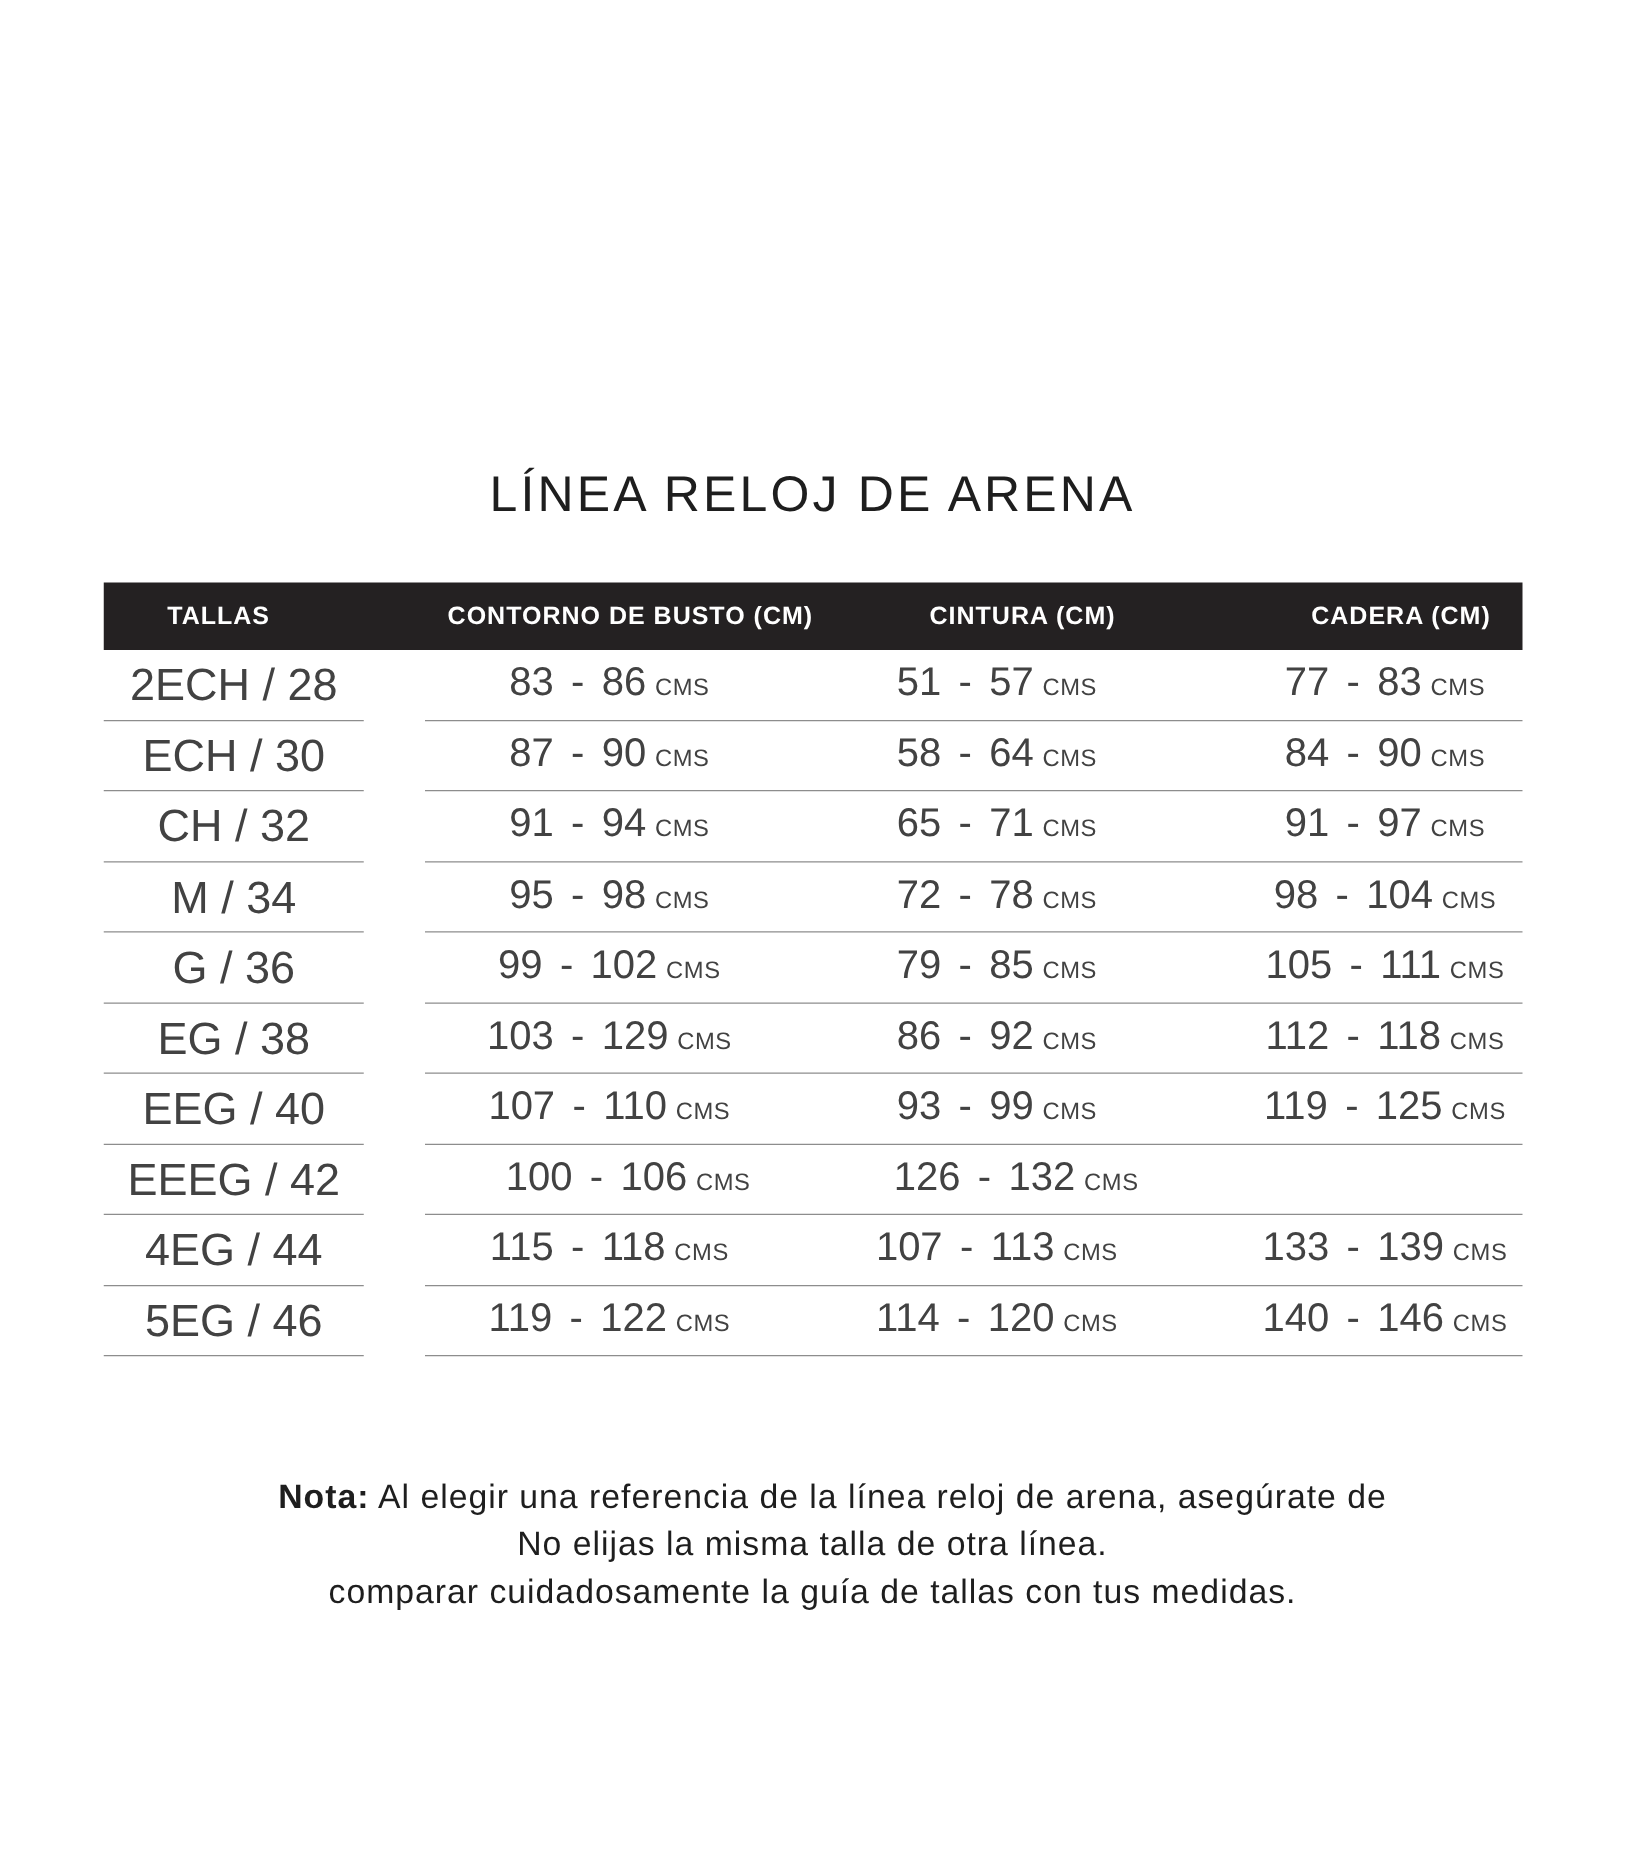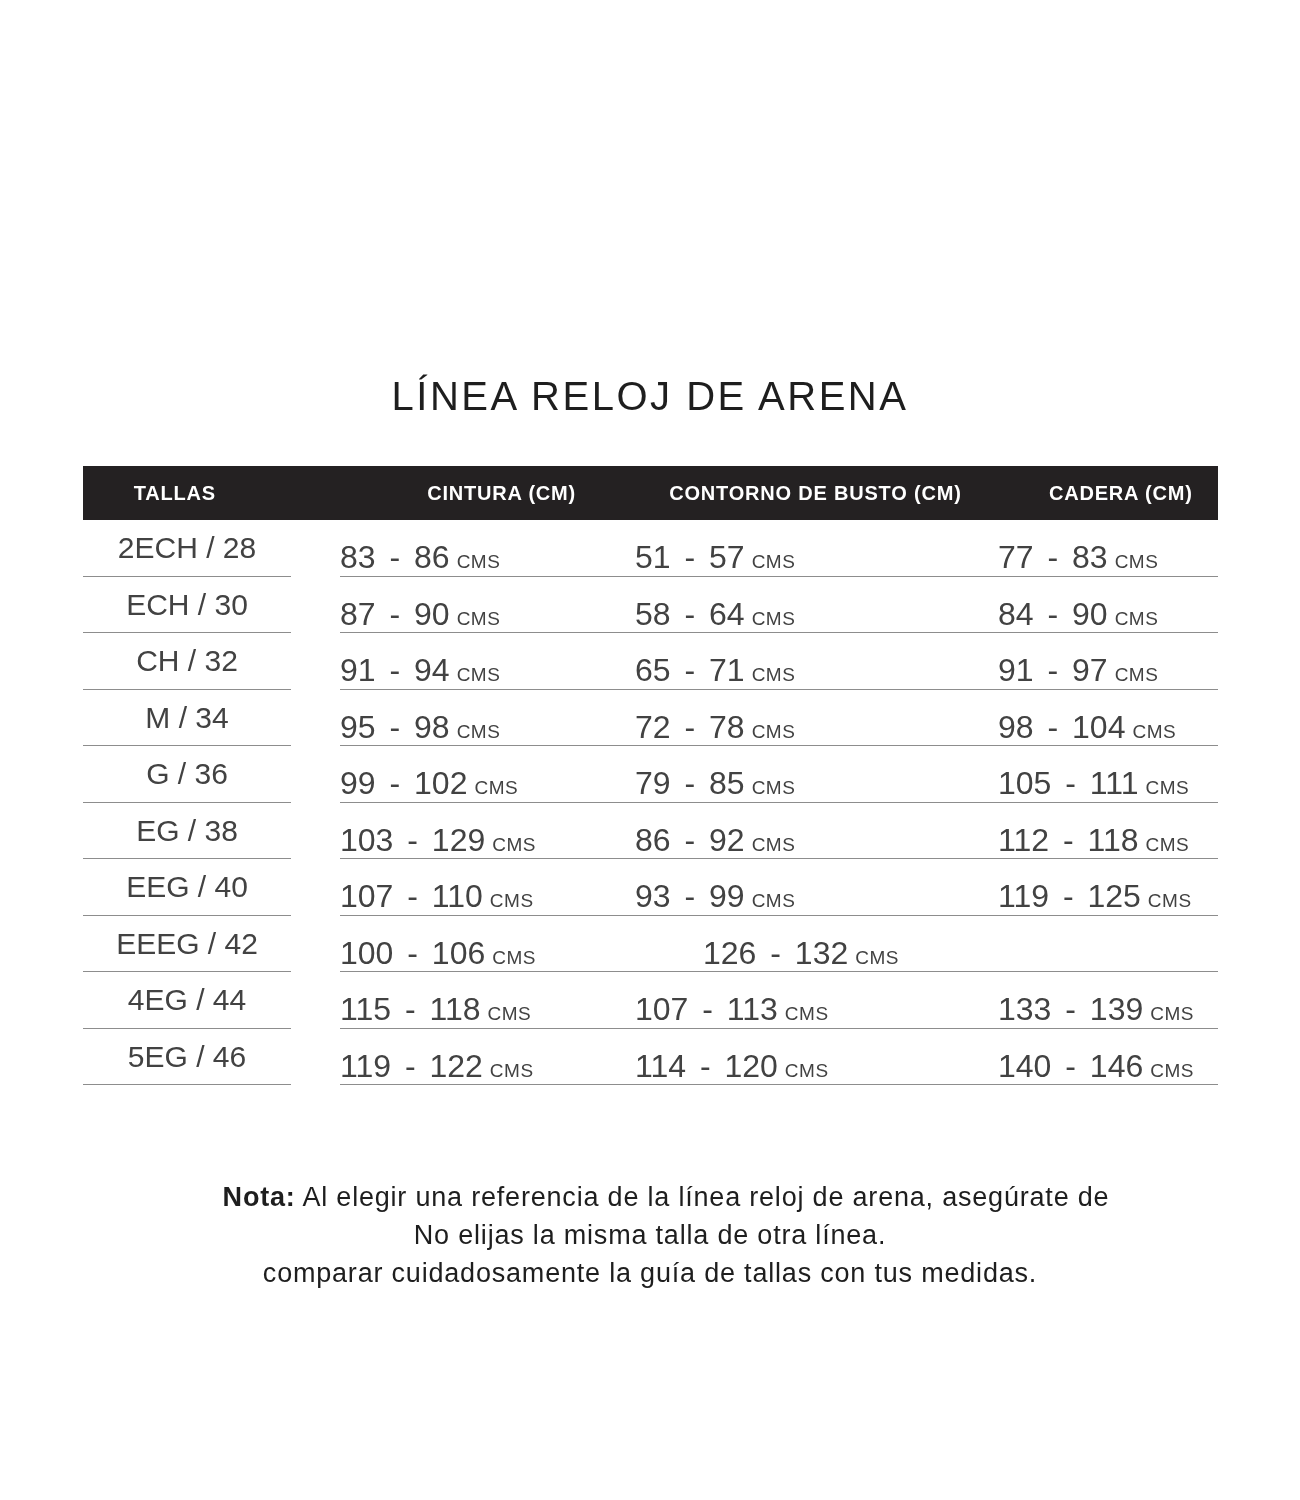--- a/index.html
+++ b/index.html
@@ -58,33 +58,34 @@
   .col4 { width: 258px; padding-left: 38px; box-sizing: border-box; }
 
   .trow {
     display: flex;
     height: 56.5px;
   }
   .cell-talla {
     width: 208px;
     text-align: center;
     line-height: 56.5px;
-    font-size: 30px;
+    font-size: 36px;
     color: #424242;
     border-bottom: 1.5px solid #8d8d8d;
     white-space: nowrap;
   }
   .row-gap { width: 49px; }
   .measures {
     display: flex;
     width: 878px;
     border-bottom: 1.5px solid #8d8d8d;
   }
   .mcell {
-    line-height: 74px;
+    text-align: center;
+    line-height: 50px;
     white-space: nowrap;
   }
   .val {
     font-size: 32px;
     color: #424242;
     word-spacing: 5px;
   }
   .unit {
     font-size: 19px;
     color: #424242;
@@ -111,22 +112,22 @@
 
 <div class="page">
 
   <div class="chart-title">LÍNEA RELOJ DE ARENA</div>
 
   <div class="size-table">
 
     <div class="thead">
       <div class="hc col1">TALLAS</div>
       <div class="colgap"></div>
+      <div class="hc col2">CONTORNO DE BUSTO (CM)</div>
       <div class="hc col3">CINTURA (CM)</div>
-      <div class="hc col2">CONTORNO DE BUSTO (CM)</div>
       <div class="hc col4">CADERA (CM)</div>
     </div>
 
     <div>
       <div class="trow">
         <div class="cell-talla">2ECH / 28</div>
         <div class="row-gap"></div>
         <div class="measures">
           <div class="mcell col2">
             <span class="val">83 - 86</span><span class="unit">CMS</span>

